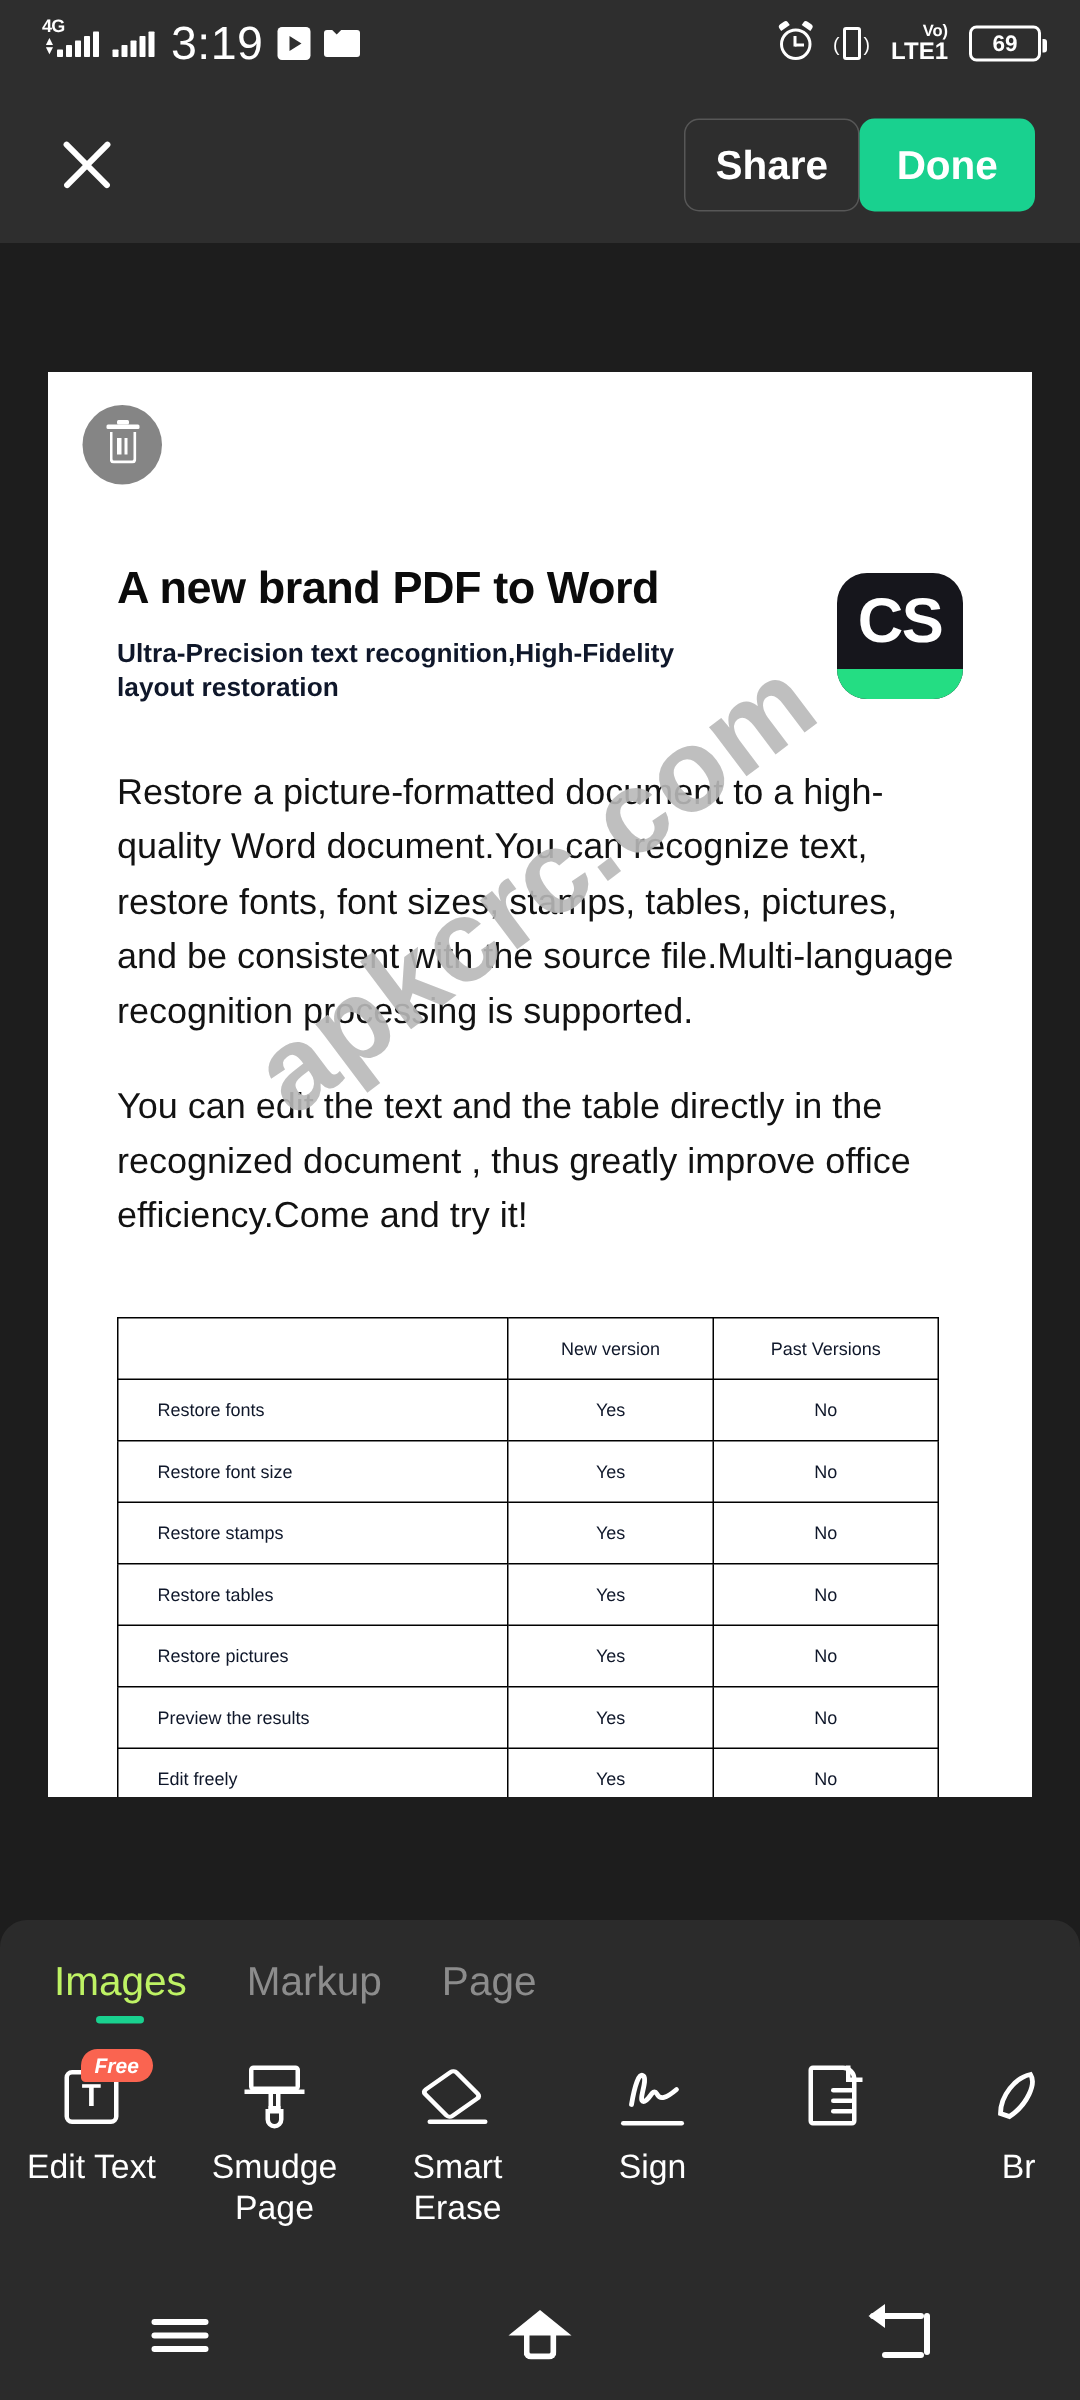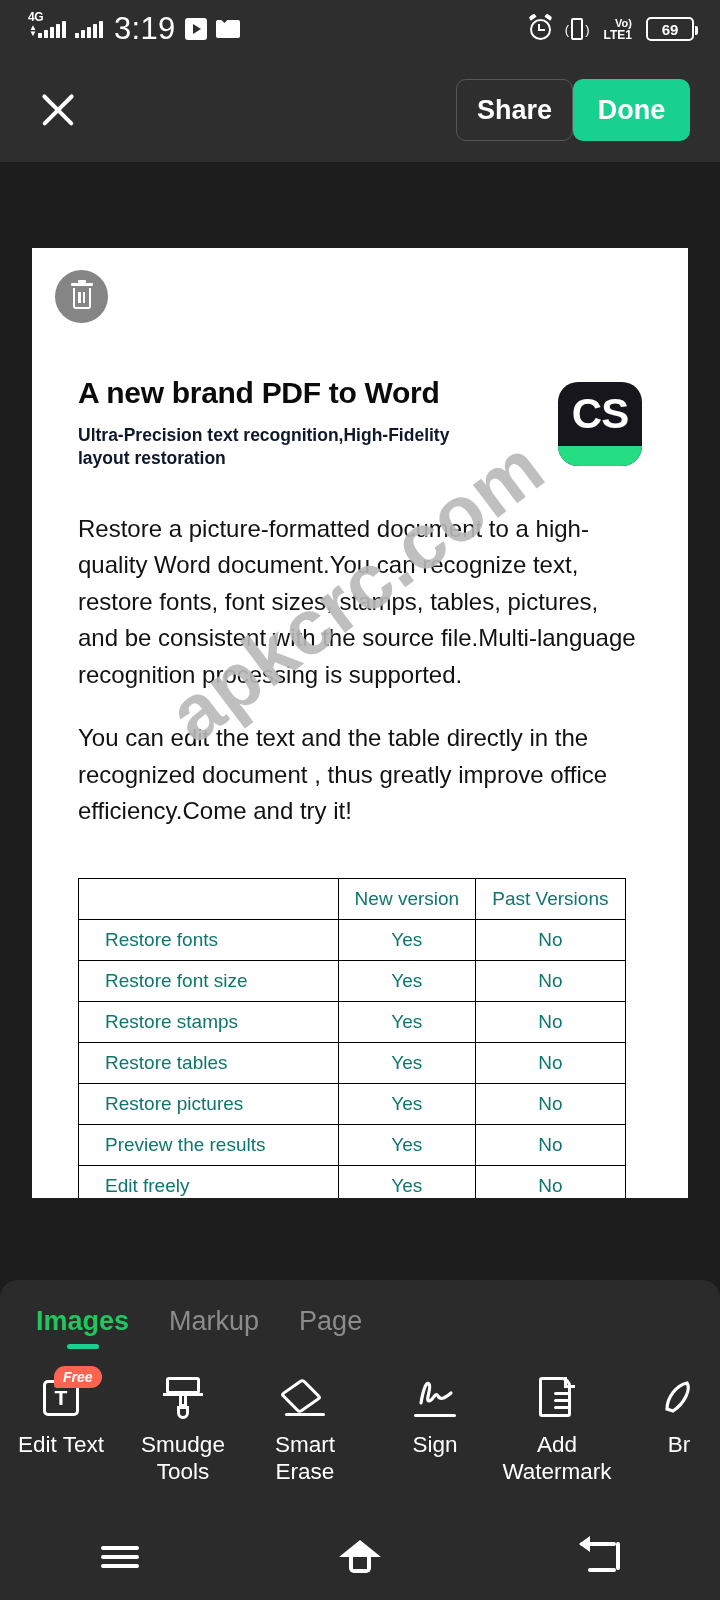--- a/index.html
+++ b/index.html
@@ -43,21 +43,21 @@
   .alarm::before { content:""; position:absolute; left: 6.5px; top: 3px; width: 2px; height: 7px; background:#fff; }
   .alarm::after { content:""; position:absolute; left: 7.5px; top: 8px; width: 6px; height: 2px; background:#fff; }
   .alarm .bell-l, .alarm .bell-r { position:absolute; top:-6px; width:7px; height:4px; background:#fff; border-radius:2px 2px 0 0;}
   .alarm .bell-l { left:-3px; transform: rotate(-35deg); }
   .alarm .bell-r { right:-3px; transform: rotate(35deg); }
   .vibrate { display:flex; align-items:center; gap:2px; }
   .vibrate .phone { width: 12px; height: 22px; border: 2.5px solid #fff; border-radius: 2px; }
   .vibrate .wv { color:#fff; font-size: 13px; line-height: 1; }
   .volte { display:flex; flex-direction: column; align-items:flex-end; line-height: 1; font-weight: bold; }
   .volte .v1 { font-size: 11px; }
-  .volte .v2 { font-size: 12px; }
+  .volte .v2 { font-size: 16px; }
   .battery { width: 48px; height: 24px; border: 2.5px solid #fff; border-radius: 5px;
     display:flex; align-items:center; justify-content:center; position: relative; }
   .battery::after { content:""; position:absolute; right:-6px; top:7px; width:3px; height:9px; background:#fff; border-radius:0 2px 2px 0;}
   .battery span { font-size: 15px; font-weight: bold; }
 
   
   .topbar {
     position: absolute; left: 0; top: 58px; width: 720px; height: 104px;
     background: #2e2e2e; display: flex; align-items: center;
   }
@@ -113,41 +113,41 @@
   .cs-logo .grn { position: absolute; left: 0; bottom: 0; width: 100%; height: 20px; background: #24dd83; }
   .cs-logo .cs-txt {
     position: absolute; left: 0; top: 0; width: 100%; height: 64px;
     display: flex; align-items: center; justify-content: center;
     color: #fff; font-size: 42px; font-weight: bold; letter-spacing: -1px;
   }
   .doc-para { margin-top: 40px; font-size: 24px; line-height: 1.52; color: #121212; }
   .doc-para + .doc-para { margin-top: 27px; }
   .doc-table { margin-top: 48px; width: 548px; border-collapse: collapse; }
   .doc-table td, .doc-table th {
-    border: 1.6px solid #000; height: 41px; font-size: 19px; font-weight: normal;
-    color: #0f766e; text-align: center; padding: 0 6px;
+    border: 1.6px solid #000; height: 41px; font-size: 12px; font-weight: normal;
+    color: #0f172a; text-align: center; padding: 0 6px;
   }
   .doc-table td.lbl, .doc-table th.lbl { text-align: left; padding-left: 26px; width: 260px; }
   .doc-table th { font-weight: normal; }
 
   .watermark {
     position: absolute; left: 120px; top: 440px;
     font-size: 78px; color: #b9b9b9; font-weight: bold;
     transform: rotate(-37deg); transform-origin: left top;
     letter-spacing: 1px; pointer-events: none; white-space: nowrap; opacity: .9;
   }
 
   
   .bottom {
     position: absolute; left: 0; bottom: 0; width: 720px; height: 320px;
     background: #2b2b2b; border-radius: 18px 18px 0 0;
   }
   .tabs { display: flex; align-items: flex-end; gap: 40px; padding: 26px 0 0 36px; }
   .tab { font-size: 27px; color: #8c8c8c; position: relative; padding-bottom: 12px; cursor: pointer; }
-  .tab.active { color: #22c55e; font-weight: bold; }
+  .tab.active { color: #bef264; font-weight: normal; }
   .tab.active::after {
     content: ""; position: absolute; left: 50%; transform: translateX(-50%); bottom: 0;
     width: 32px; height: 5px; background: #19d18f; border-radius: 3px;
   }
   .tools { display: flex; align-items: flex-start; padding: 24px 0 0 0; position: relative; }
   .tool {
     width: 122px; flex: 0 0 auto; display: flex; flex-direction: column; align-items: center;
     cursor: pointer; position: relative;
   }
   .tool .glyph { height: 50px; display: flex; align-items: center; justify-content: center; position: relative; }
@@ -354,21 +354,21 @@
       </div>
       <div class="tool">
         <span class="glyph">
           <span class="ic-smudge">
               <span class="head"></span>
               <span class="mid"></span>
               <span class="neck"></span>
               <span class="tip"></span>
             </span>
         </span>
-        <span class="tlabel">Smudge Tools</span>
+        <span class="tlabel">Smudge Page</span>
       </div>
       <div class="tool">
         <span class="glyph">
           <span class="ic-erase">
               <span class="body"></span>
               <span class="base"></span>
             </span>
         </span>
         <span class="tlabel">Smart Erase</span>
       </div>
@@ -389,21 +389,20 @@
       <div class="tool">
         <span class="glyph">
           <span class="ic-watermark">
             <span class="page"></span>
               <span class="corner"></span>
             <span class="w1"></span>
               <span class="w2"></span>
               <span class="w3"></span>
           </span>
         </span>
-        <span class="tlabel">Add Watermark</span>
       </div>
       <div class="tool">
         <span class="glyph">
           <svg width="36" height="38" viewBox="0 0 36 38" fill="none">
             <path d="M6 30 C6 18, 16 6, 26 4 C30 10, 24 24, 12 32 Z" stroke="#fff" stroke-width="3.2" fill="none"></path>
           </svg>
         </span>
         <span class="tlabel">Br</span>
       </div>
     </div>

